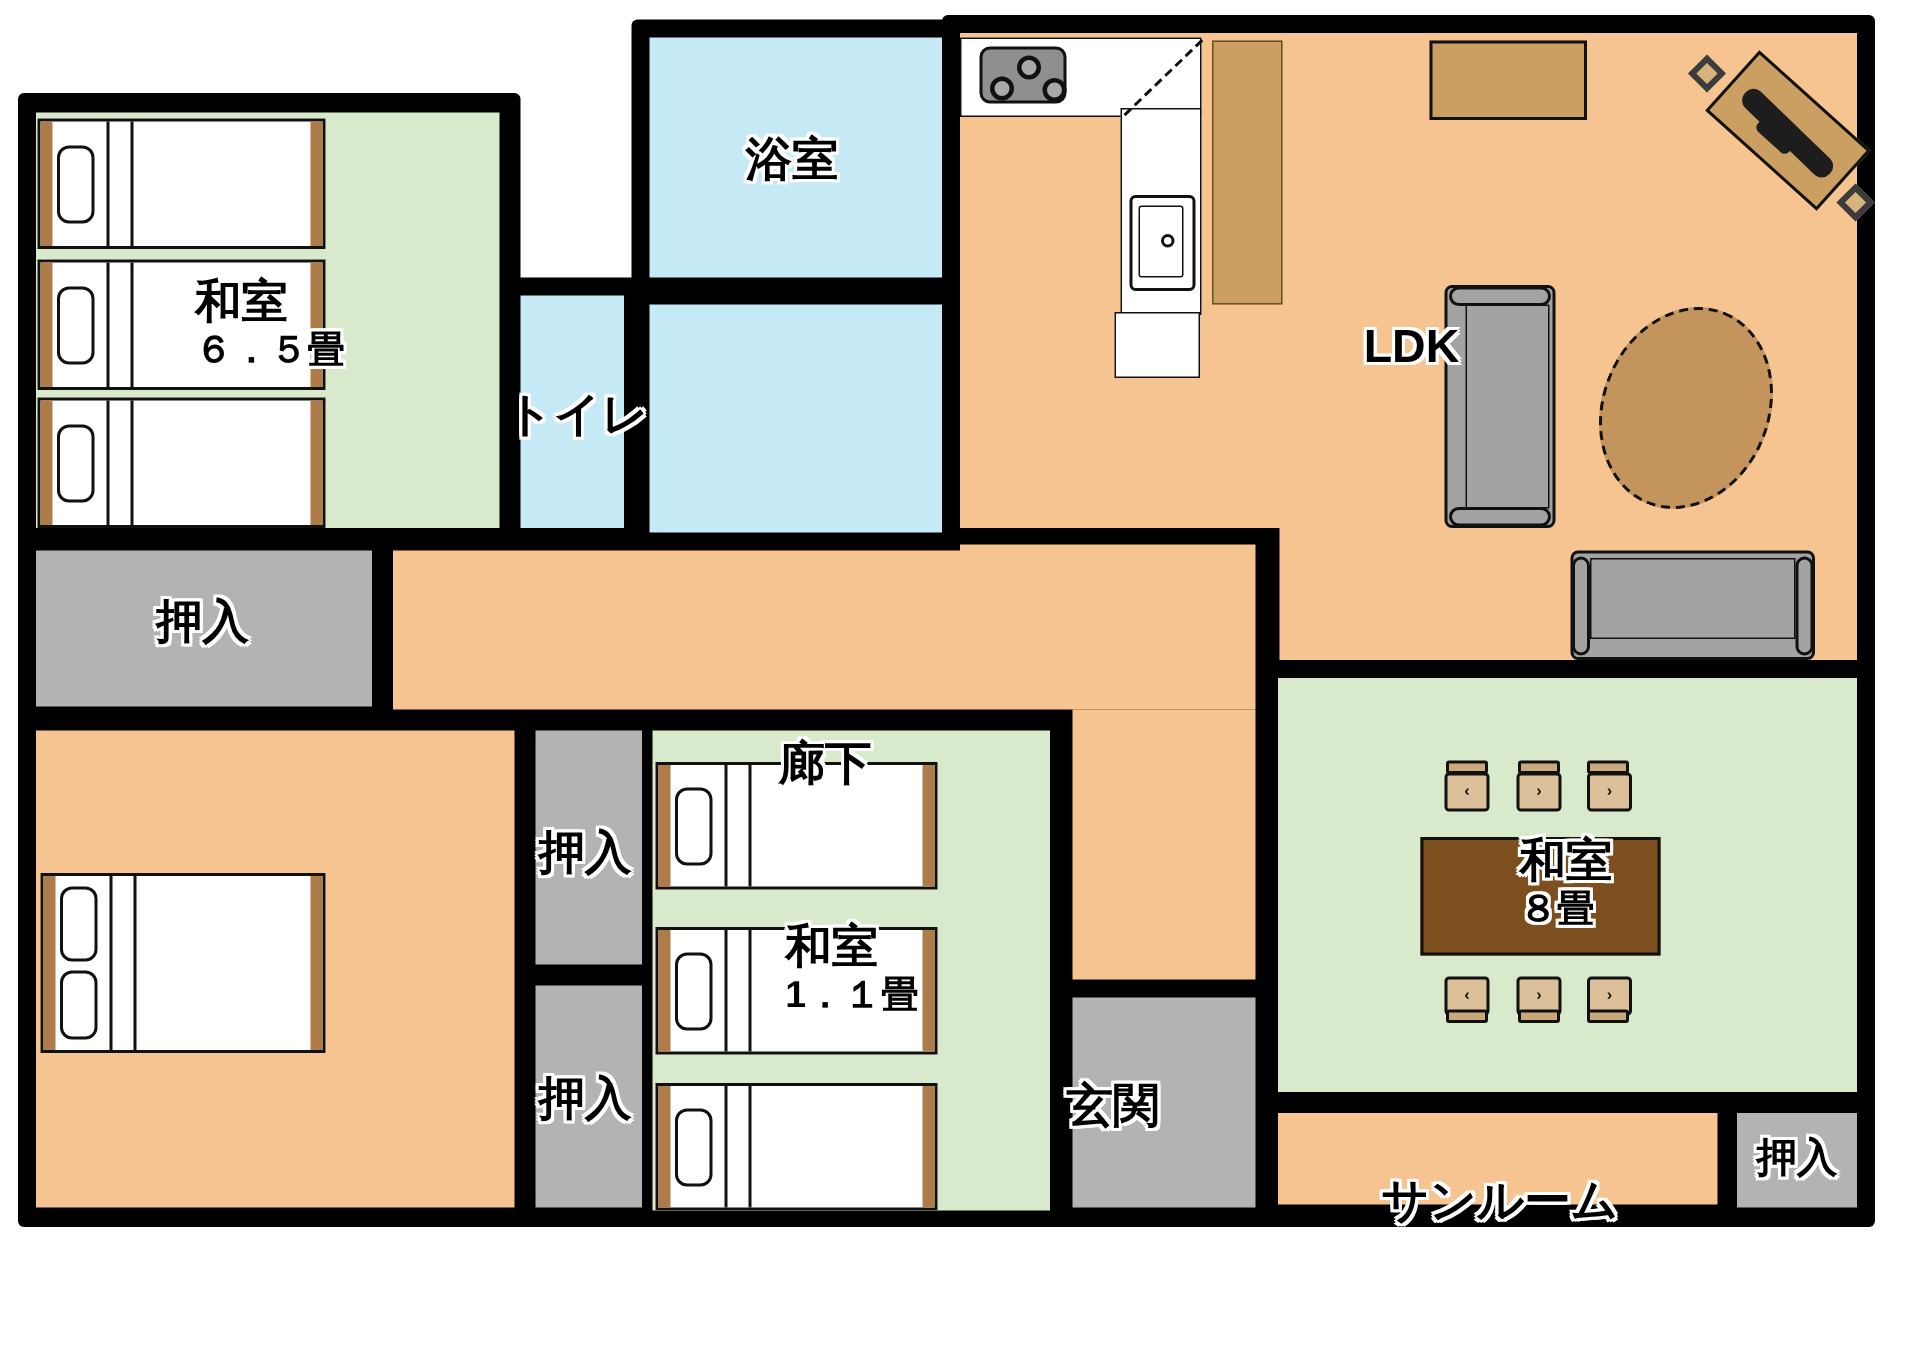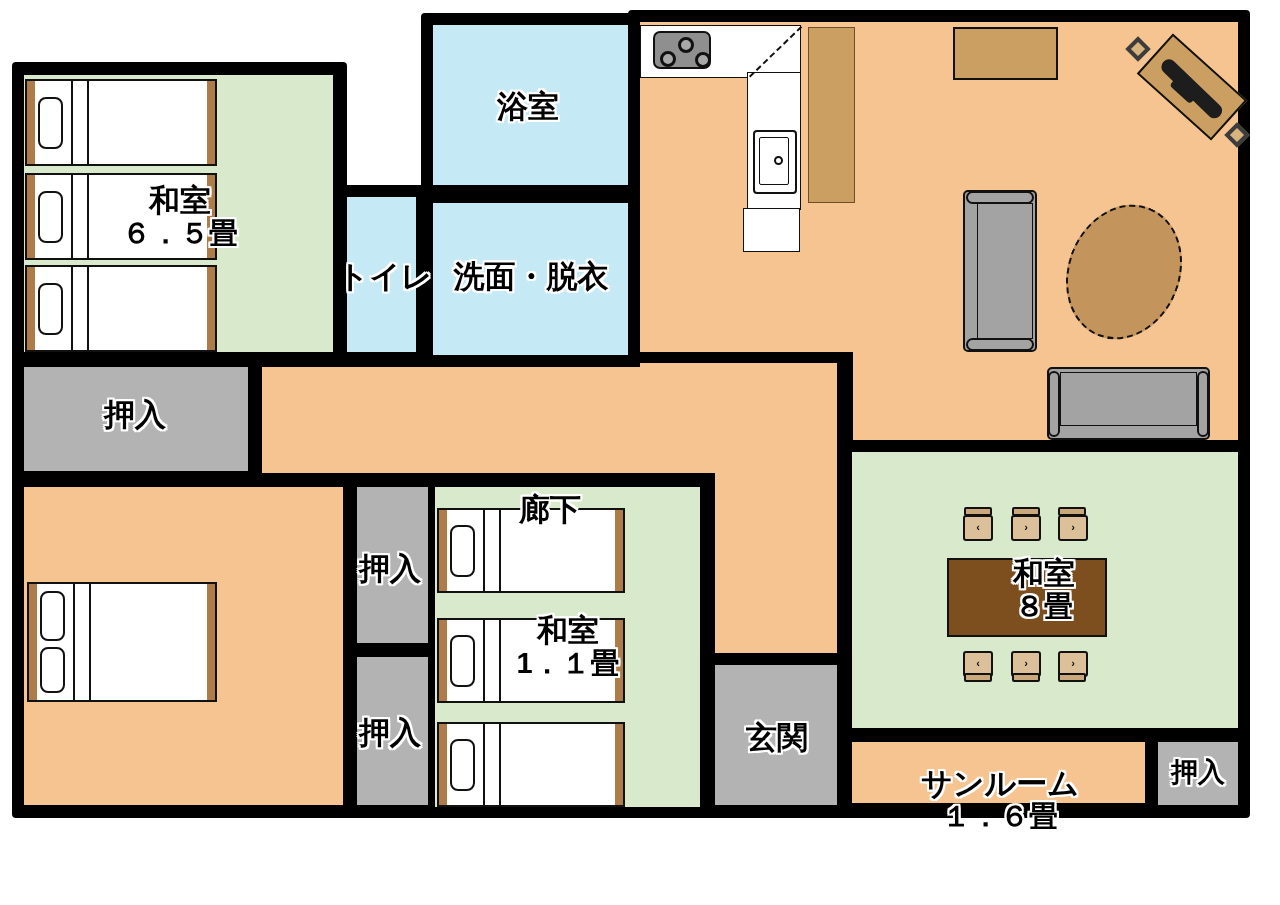--- a/index.html
+++ b/index.html
@@ -6,26 +6,26 @@
   #canvas{position:relative;width:1280px;height:905px;background:#fff;overflow:hidden;
           font-family:"Liberation Sans","DejaVu Sans",sans-serif;}
   .wall{position:absolute;background:var(--wall,#000);border-radius:4px;}
   .room{position:absolute;}
   .floor{background:var(--floor,#f6c490);}
   .tatami{background:var(--tatami,#d9e9cc);}
   .water{background:var(--water,#c6e9f6);}
   .closet{background:var(--closet,#b3b3b3);}
 
   
-  .lbl{position:absolute;transform:translate(-50%,-50%);text-align:center;font-weight:bold;
+  .lbl{position:absolute;transform:translate(-50%,-50%);text-align:left;font-weight:bold;
        color:#000;white-space:nowrap;line-height:33px;
        text-shadow:-2px -2px 0 #fff,2px -2px 0 #fff,-2px 2px 0 #fff,2px 2px 0 #fff,
                    -2px 0 0 #fff,2px 0 0 #fff,0 -2px 0 #fff,0 2px 0 #fff;}
   .lbl .l1{font-size:31px;display:block;}
-  .lbl .l2{font-size:29px;display:block;}
+  .lbl .l2{font-size:25px;display:block;}
   .lbl-sm{font-size:27px;}
 
   
   .bed{position:absolute;background:#fff;border:2px solid #111;box-sizing:border-box;}
   .bed .wood-l{position:absolute;left:0;top:0;bottom:0;width:8px;background:var(--wood,#ad7c48);}
   .bed .wood-r{position:absolute;right:0;top:0;bottom:0;width:8px;background:var(--wood,#ad7c48);}
   .bed .pillow{position:absolute;left:11px;width:25px;border:2px solid #111;border-radius:8px;background:#fff;box-sizing:border-box;}
   .bed .line1,.bed .line2{position:absolute;top:0;bottom:0;width:0;border-left:2px solid #111;}
   .bed .line1{left:44px;} .bed .line2{left:60px;}
   .bed-single .pillow{top:50%;transform:translateY(-50%);height:52px;}
@@ -210,49 +210,46 @@
   <div class="lbl" style="left:180px;top:217px;">
     <span class="l1">和室</span>
     <span class="l2">６．５畳</span>
   </div>
   <div class="lbl" style="left:528px;top:106px;">
     <span class="l1">浴室</span>
   </div>
   <div class="lbl" style="left:385px;top:276px;">
     <span class="l1">トイレ</span>
   </div>
-  <div class="lbl" style="left:531px;top:276px;">
-    <span class="l1">洗面・脱衣</span>
-  </div>
   <div class="lbl" style="left:941px;top:231px;">
+    <span class="l1">LDK</span>
   </div>
   <div class="lbl" style="left:135px;top:414px;">
     <span class="l1">押入</span>
   </div>
   <div class="lbl" style="left:550px;top:509px;">
     <span class="l1">廊下</span>
   </div>
   <div class="lbl" style="left:390px;top:568px;">
     <span class="l1">押入</span>
   </div>
   <div class="lbl" style="left:390px;top:732px;">
     <span class="l1">押入</span>
   </div>
   <div class="lbl" style="left:568px;top:647px;">
     <span class="l1">和室</span>
     <span class="l2">1．１畳</span>
   </div>
-  <div class="lbl" style="left:777px;top:737px;">
+  <div class="lbl" style="left:742px;top:737px;">
     <span class="l1">玄関</span>
   </div>
   <div class="lbl" style="left:1044px;top:590px;">
     <span class="l1">和室</span>
     <span class="l2">８畳</span>
   </div>
   <div class="lbl" style="left:1000px;top:800px;">
     <span class="l1">サンルーム</span>
-    <span class="l2">１．６畳</span>
   </div>
   <div class="lbl lbl-sm" style="left:1198px;top:772px;">
     <span>押入</span>
   </div>
 
 </div>
 
 </body></html>

